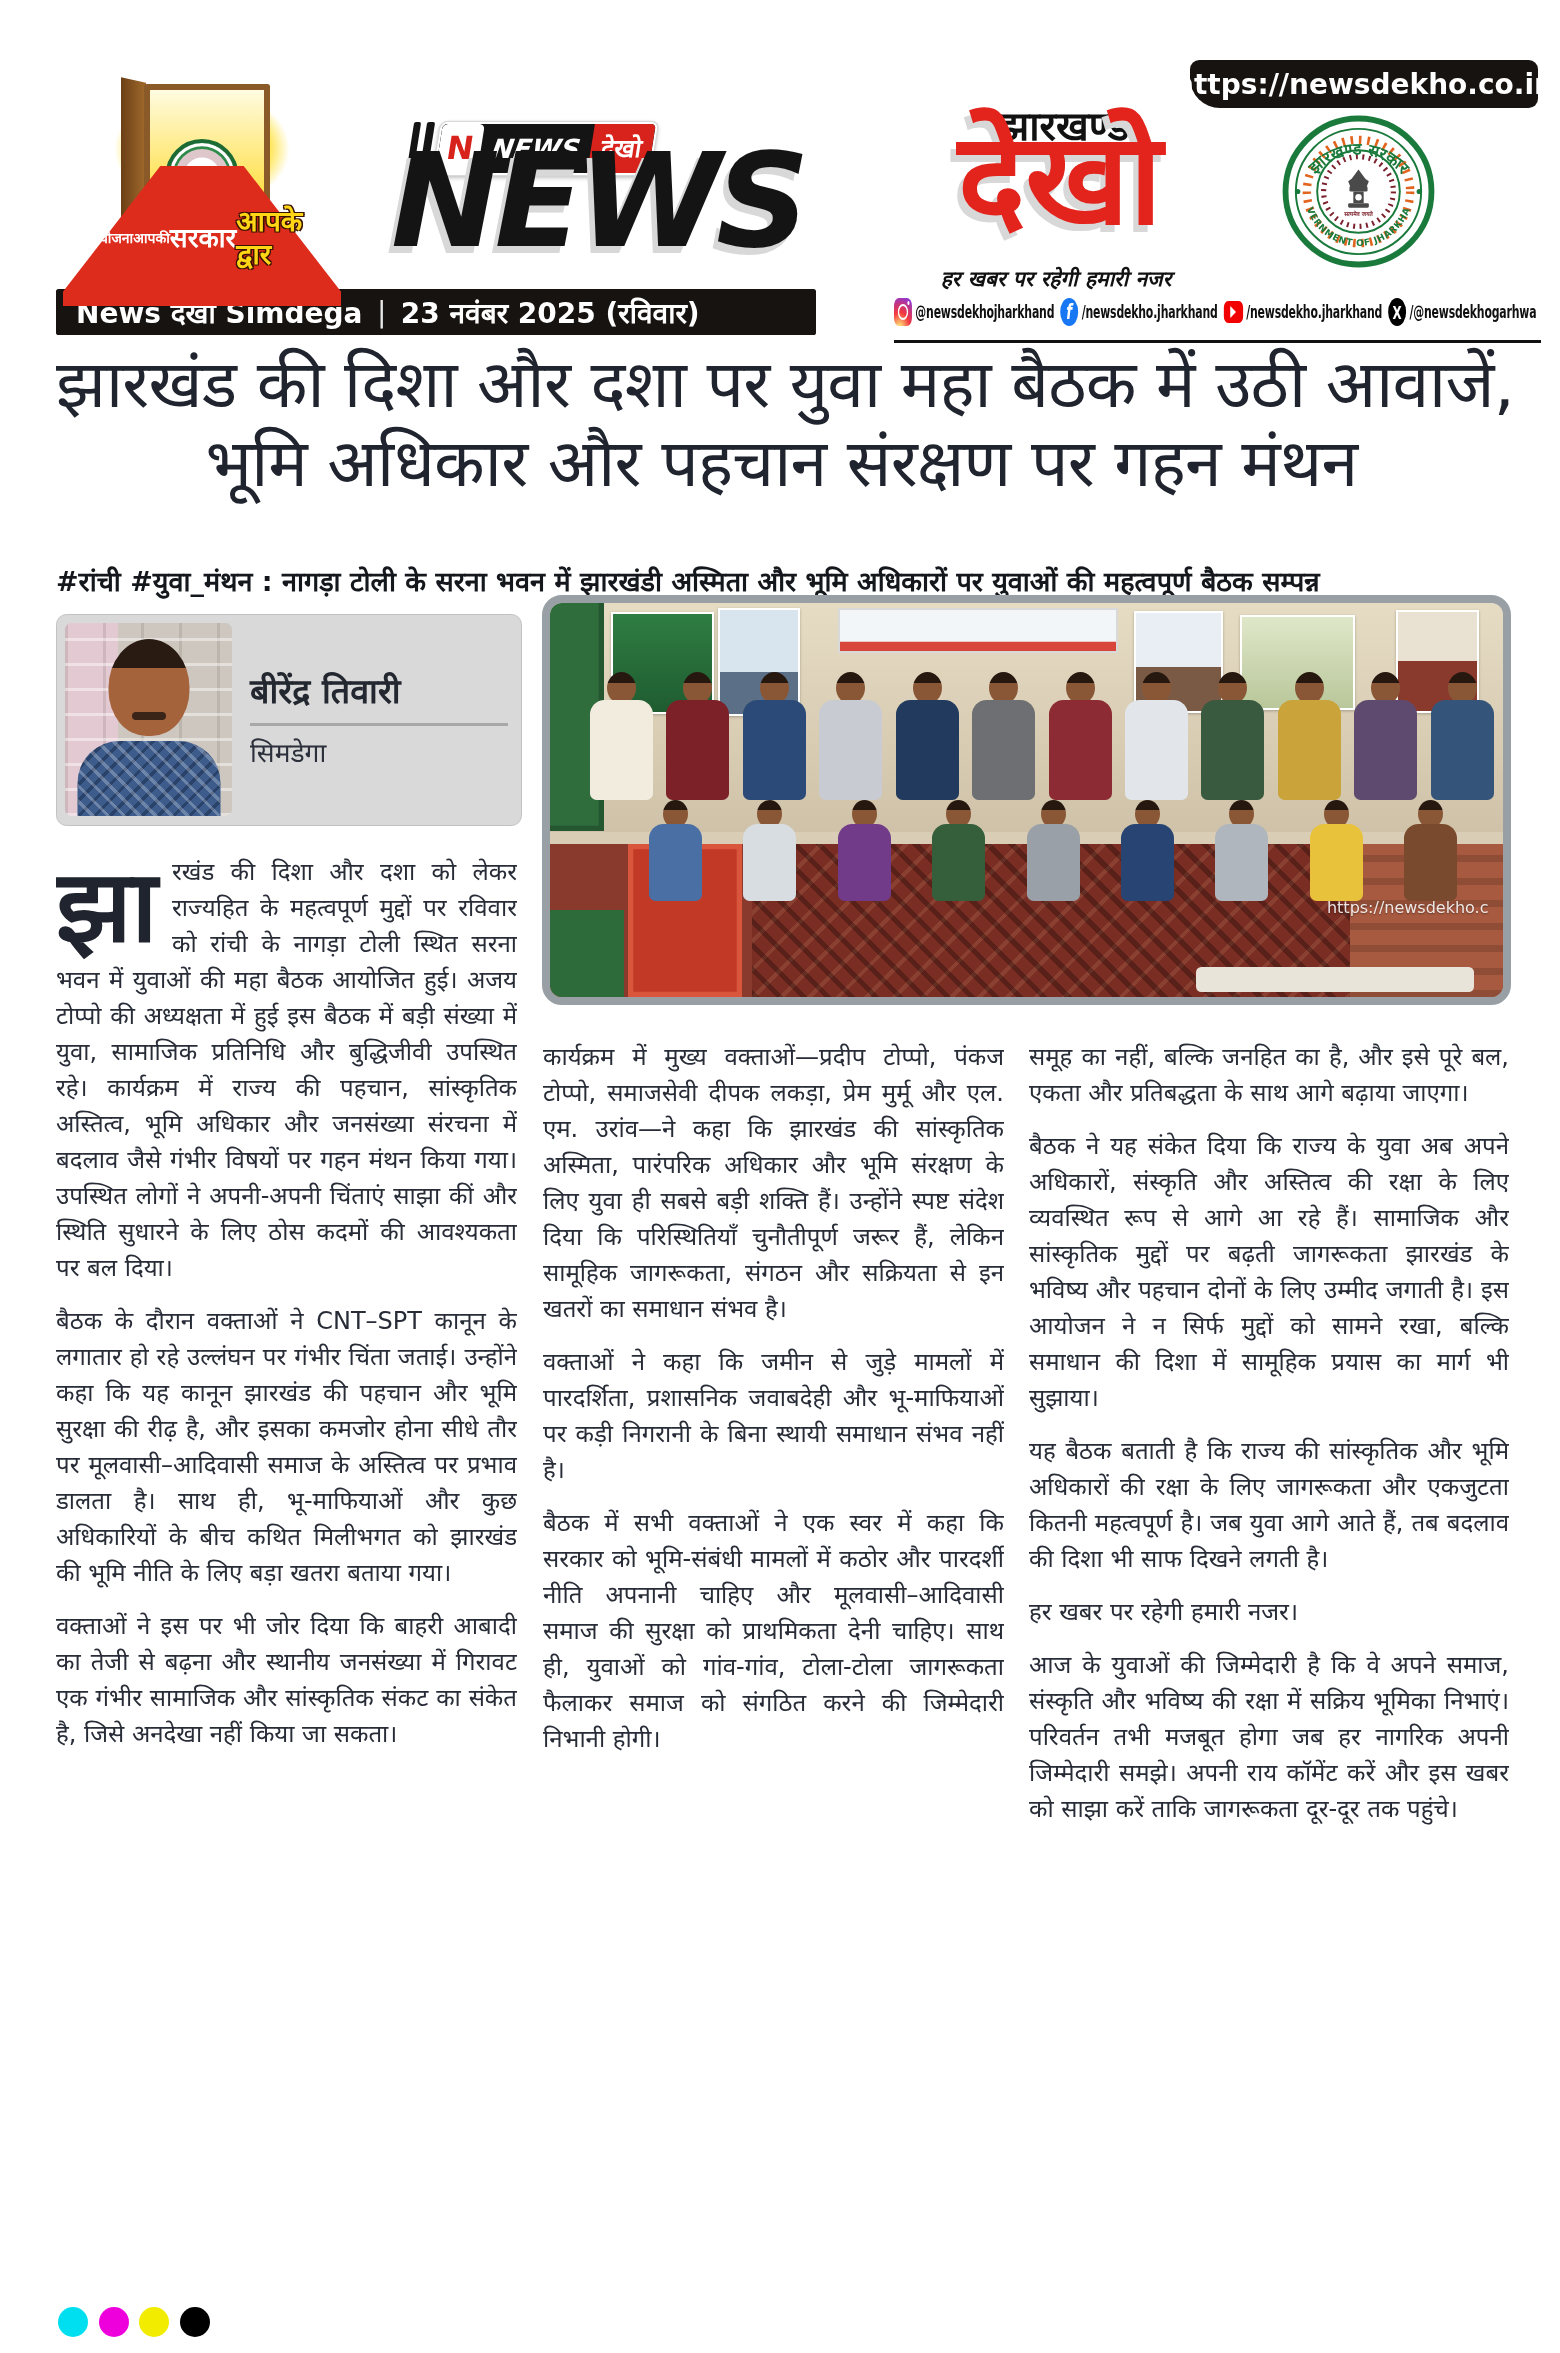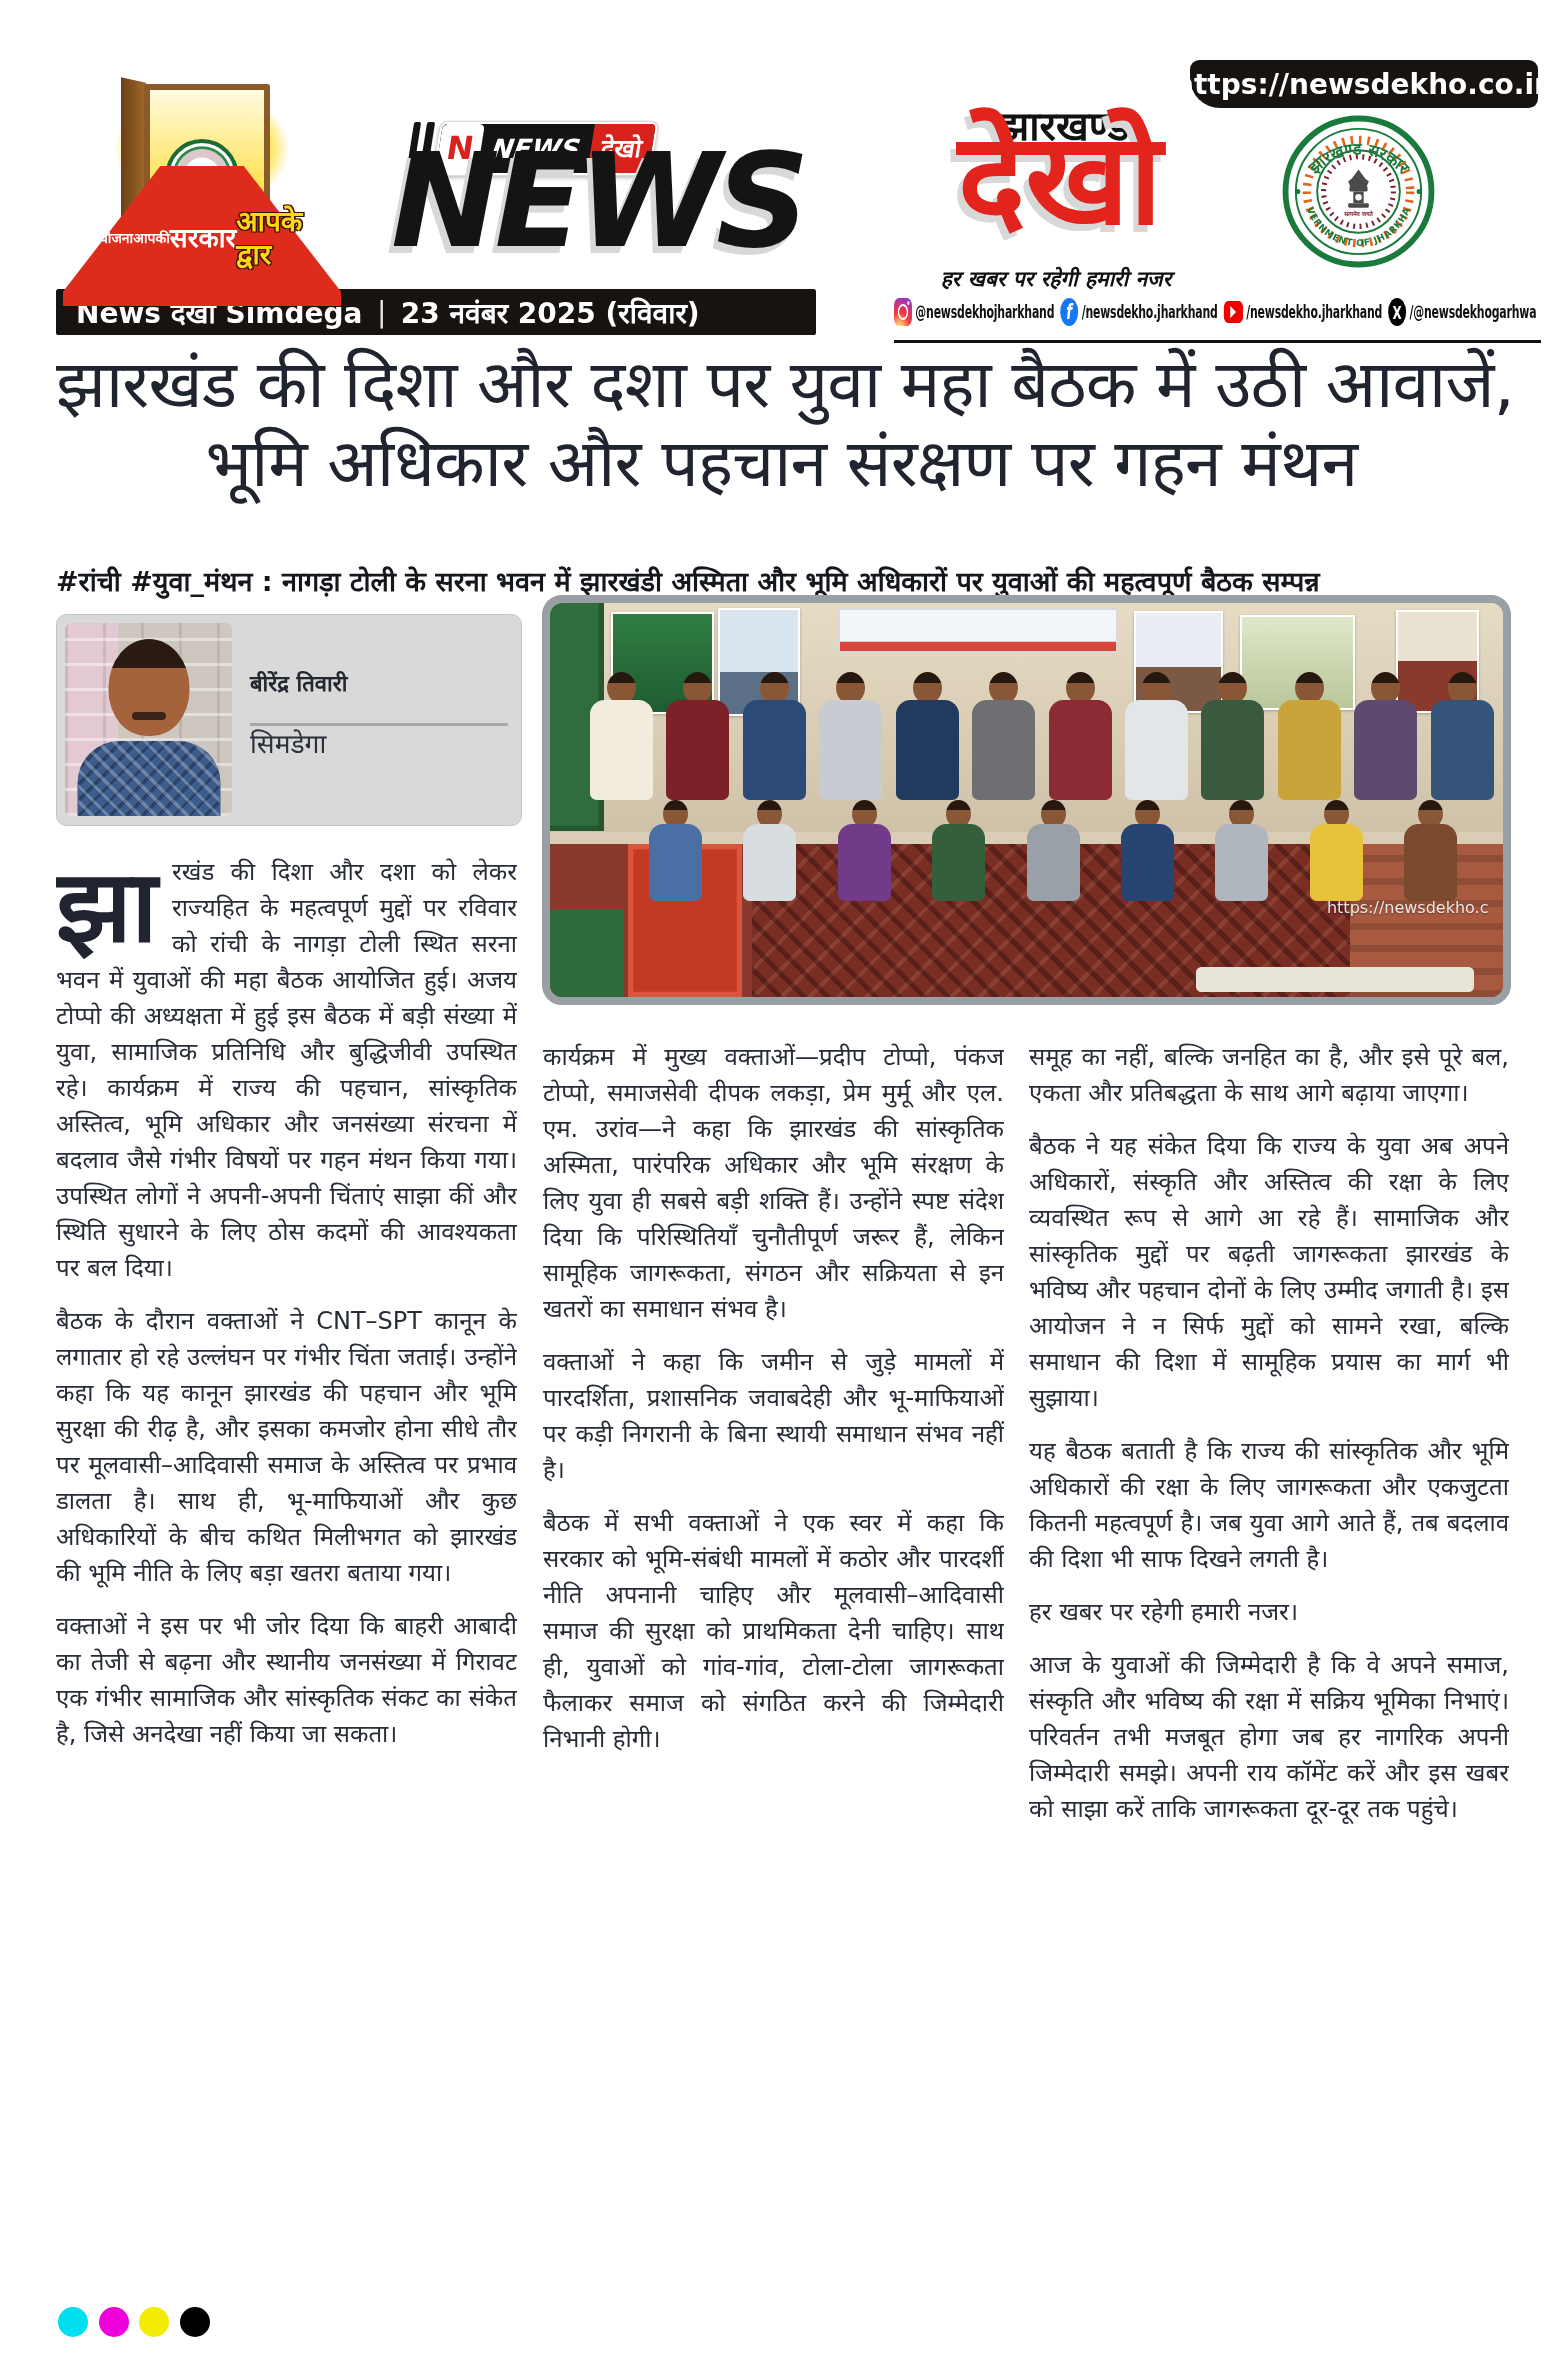--- a/index.html
+++ b/index.html
@@ -89,23 +89,23 @@
                  repeating-linear-gradient(90deg,rgba(120,110,100,.2) 0 2.6px,transparent 2.6px 38px);}
   .p-head{position:absolute;left:50%;top:16px;transform:translateX(-50%);width:81px;height:97px;
       border-radius:50% 50% 47% 47%;background:linear-gradient(#2a1b12 0 30%,#a5633c 30%);z-index:2;}
   .p-stache{position:absolute;left:50%;top:89px;transform:translateX(-50%);width:34px;height:8px;
       border-radius:4px;background:#3a2418;z-index:3;}
   .p-body{position:absolute;left:50%;bottom:-2.6px;transform:translateX(-50%);width:143px;height:78px;
       border-radius:42px 42px 0 0;z-index:1;background:#3d5c8c;}
   .p-body .plaid{position:absolute;inset:0;border-radius:42px 42px 0 0;
       background:repeating-linear-gradient(45deg,rgba(255,255,255,.25) 0 3.3px,transparent 3.3px 11.2px),
                  repeating-linear-gradient(-45deg,rgba(8,18,40,.35) 0 3.3px,transparent 3.3px 11.2px);}
-  #byline-name{position:absolute;left:193px;top:52px;font-size:22px;font-weight:bold;color:#23272f;}
+  #byline-name{position:absolute;left:193px;top:52px;font-size:34px;font-weight:bold;color:#23272f;}
   #byline-divider{position:absolute;left:193px;top:108px;width:258px;height:3.3px;background:#a8a8a8;}
-  #byline-location{position:absolute;left:193px;top:110px;font-size:26.4px;color:#2b303a;}
+  #byline-location{position:absolute;left:193px;top:119px;font-size:26.4px;color:#2b303a;}
 
   
   #photo-frame{position:absolute;left:542px;top:595px;width:969px;height:410px;box-sizing:border-box;
       border:8px solid #98a0a6;border-radius:20px;overflow:hidden;background:#d9cdb6;}
   .ph-wall{position:absolute;left:0;top:0;right:0;height:58%;background:linear-gradient(#e6dcc4,#cfc2a8);}
   .ph-door{position:absolute;left:0;top:0;width:54px;height:228px;background:#2f6d3c;
       box-shadow:inset -5.3px 0 0 #24562f, inset 0 -5.3px 0 #24562f;}
   .poster{position:absolute;border:2.6px solid #fff;box-shadow:0 1.3px 2.6px rgba(0,0,0,.25);}
   .po1{left:61px;top:9.3px;width:99px;height:98px;background:linear-gradient(#2f7d43,#1f5c30);}
   .po2{left:168px;top:5.3px;width:78px;height:104px;background:linear-gradient(#d8e4ee 60%,#5b6f86 60%);}

